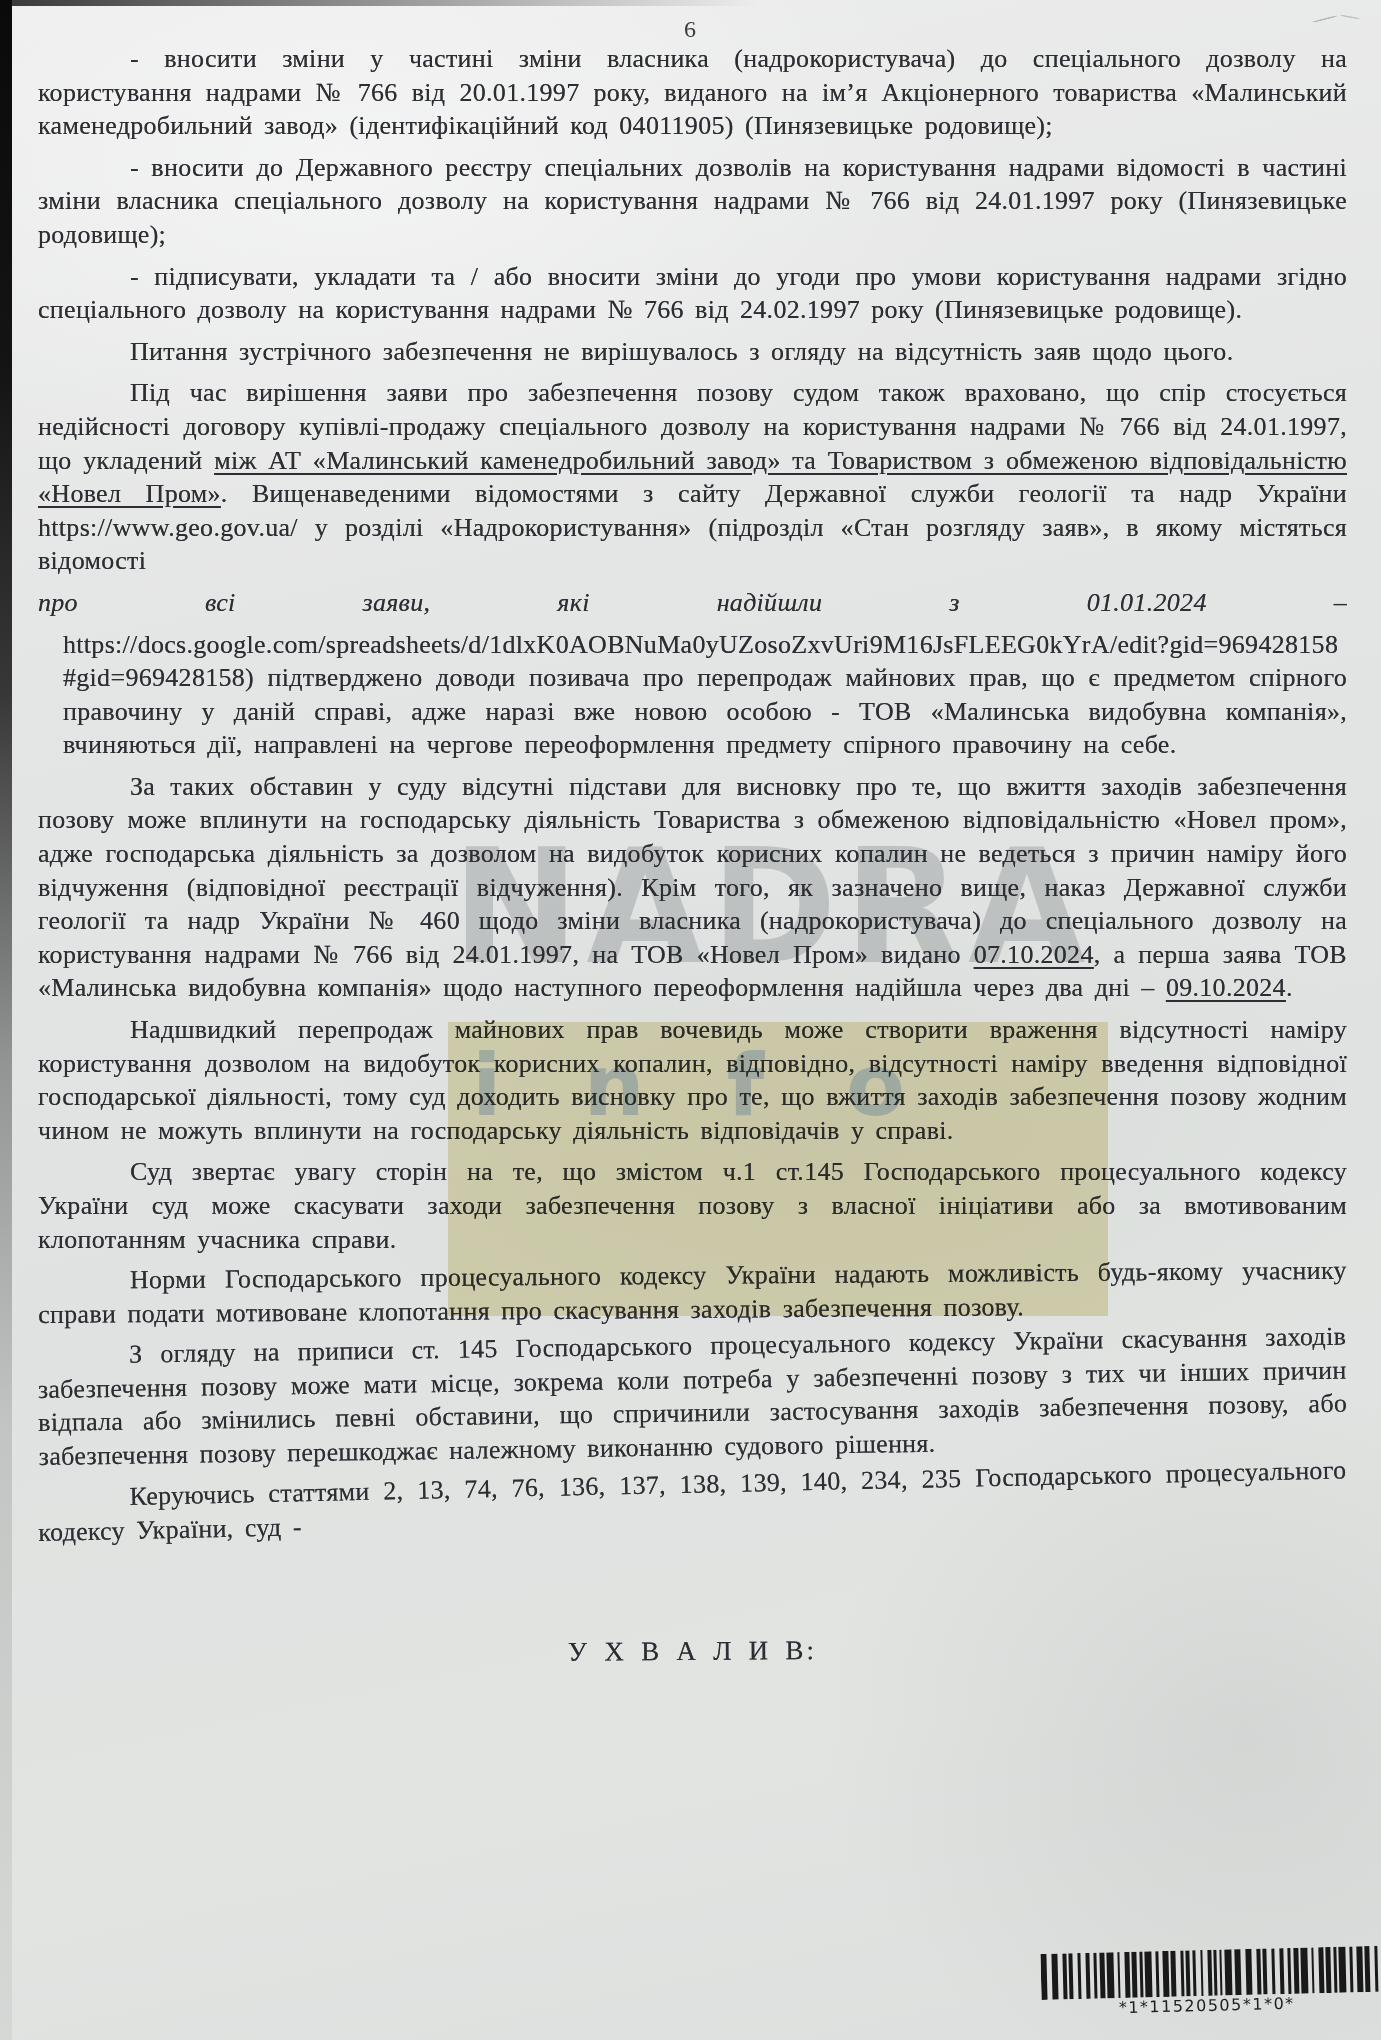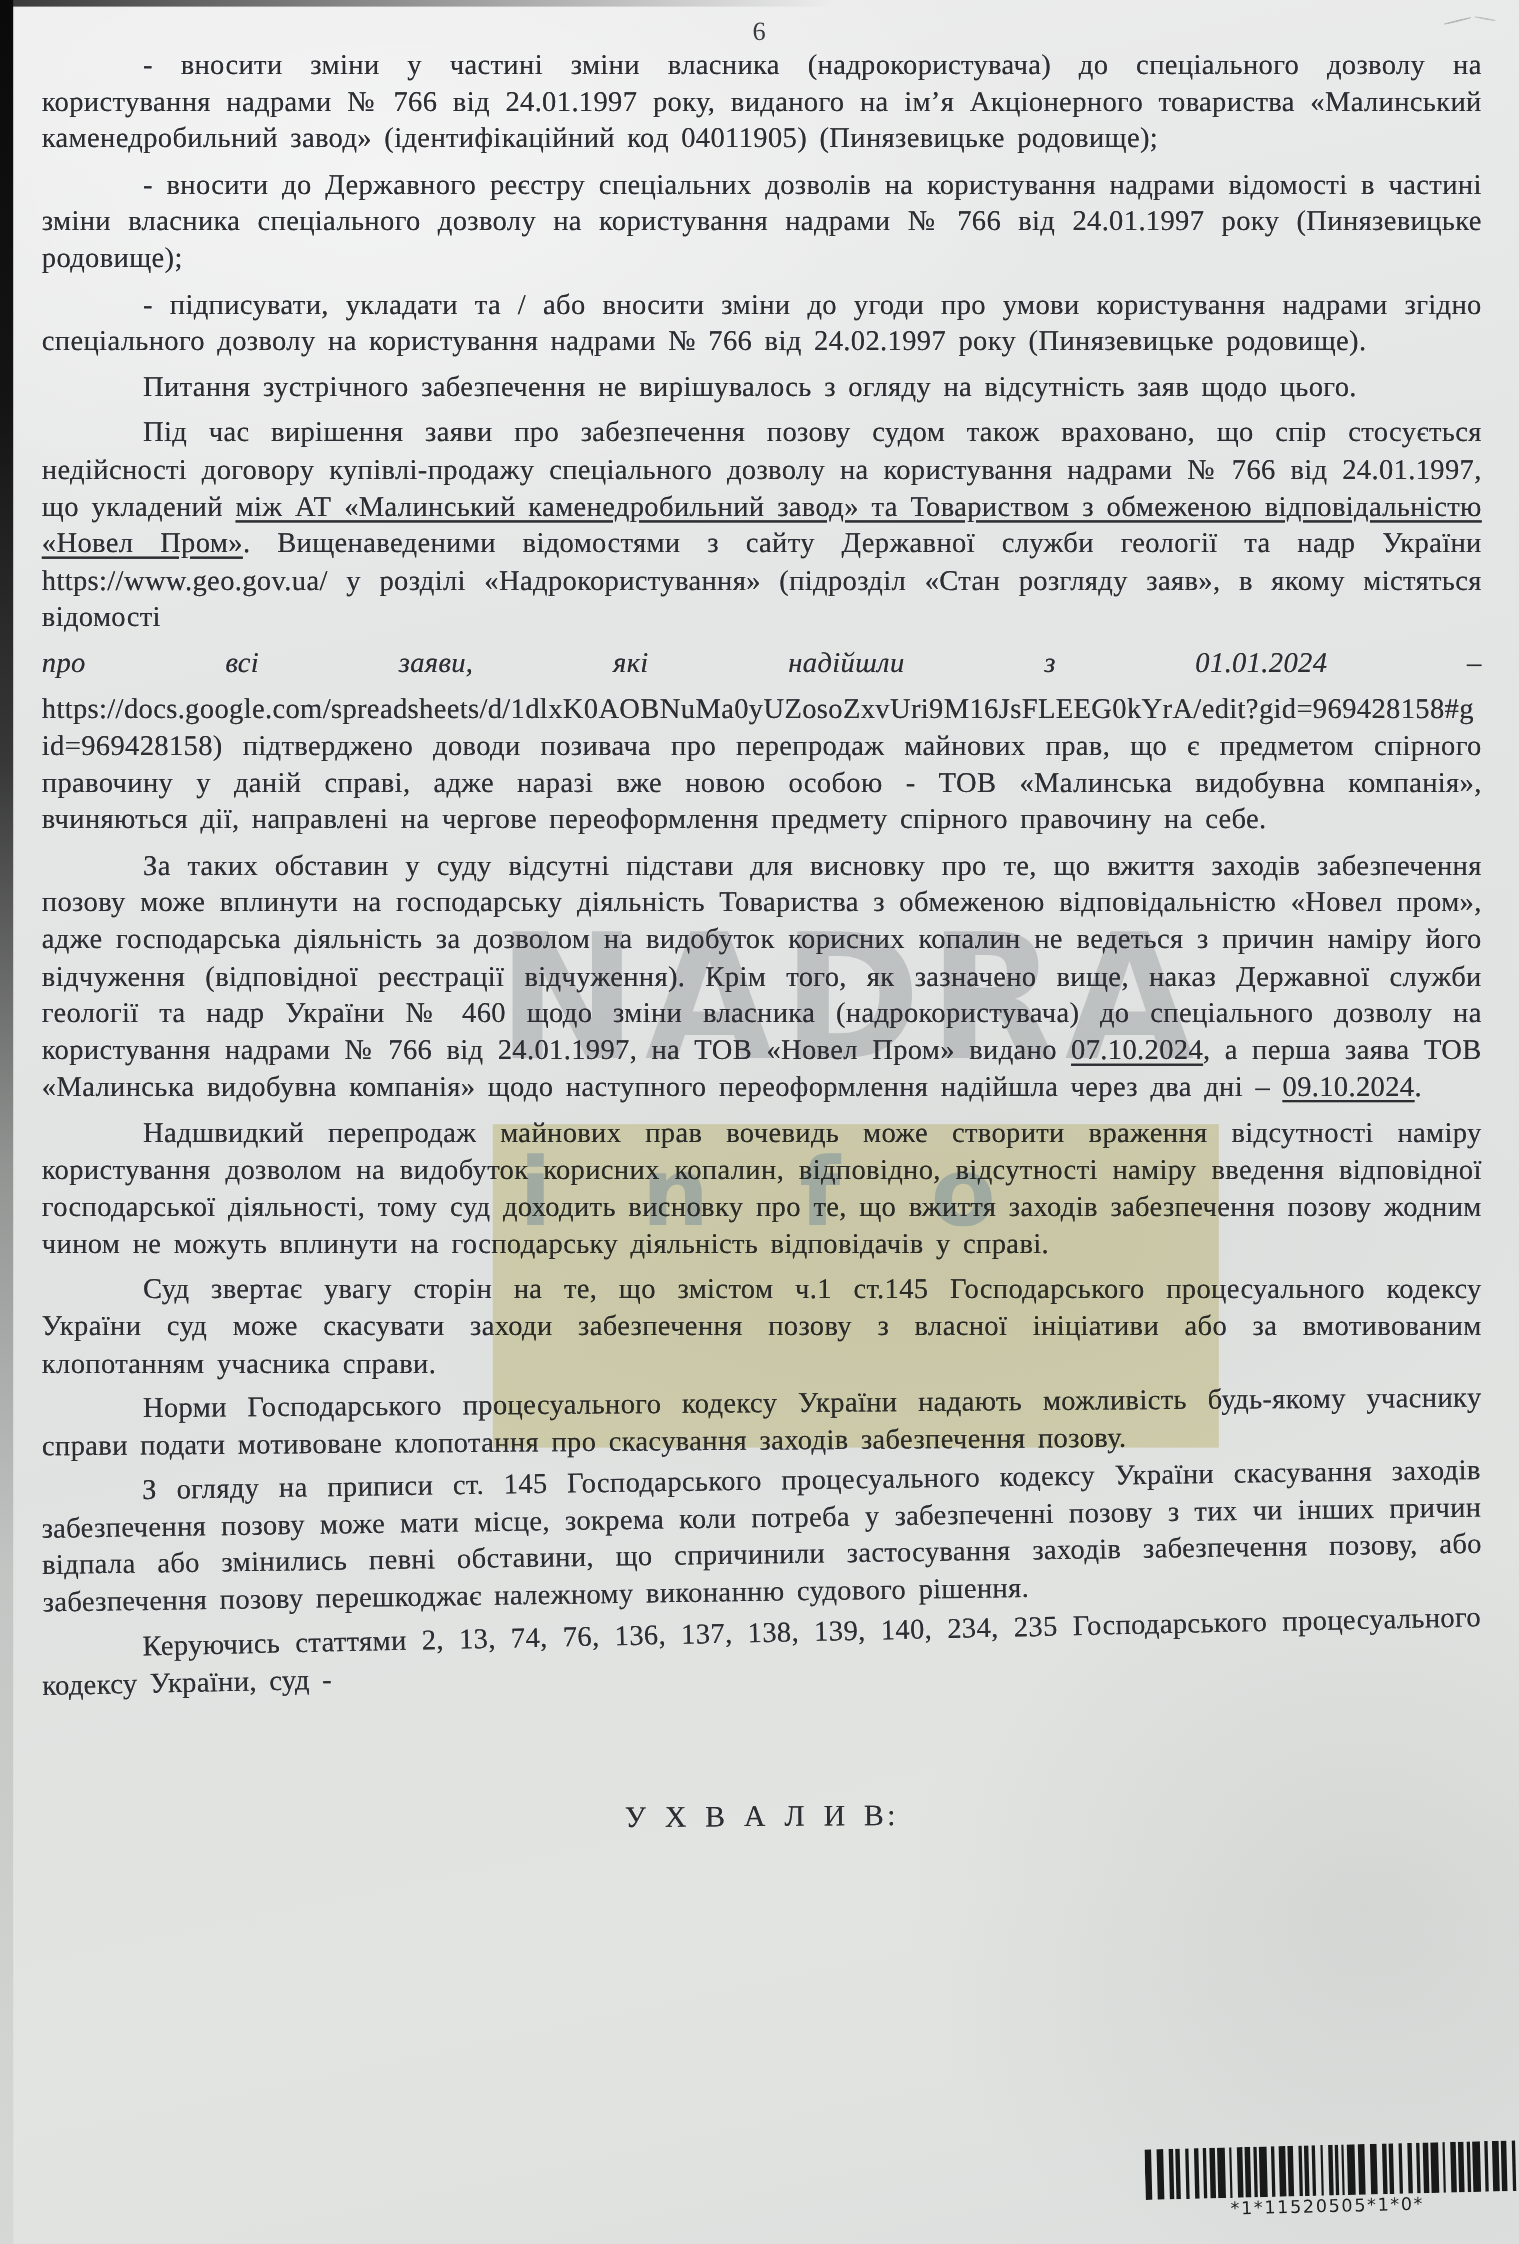--- a/index.html
+++ b/index.html
@@ -66,21 +66,21 @@
   }
   
   .body{
     position:absolute;left:38px;top:42px;width:1309px;
     font-size:26px;line-height:33.6px;color:#2d2e33;
     text-shadow:0 0 0.6px rgba(45,46,50,0.75);
     word-spacing:4.5px;letter-spacing:0.3px;
   }
   .para{margin:0 0 8px 0;text-align:justify;text-indent:92px;}
   .para.spread{text-indent:0;text-align-last:justify;font-style:italic;}
-  .para.noindent{text-indent:0;}
+  .para.noindent{text-indent:0;margin-left:25px;}
   .tilt-a{transform:rotate(-0.45deg);transform-origin:0 50%;}
   .tilt-b{transform:rotate(-0.85deg);transform-origin:0 50%;}
   .tilt-c{transform:rotate(-1.25deg);transform-origin:0 50%;}
   .u{text-decoration:underline;text-decoration-thickness:2px;text-underline-offset:4px;}
   .ba{word-break:break-all;}
   .ruling-heading{
     margin-top:86px;text-align:center;
     font-size:27px;letter-spacing:3px;color:#2d2e33;
     transform:rotate(-0.4deg);
   }
@@ -109,21 +109,21 @@
       <i></i>
     </div>
 
   <div class="page-number">6</div>
 
   <div class="wm-nadra">NADRA</div>
   <div class="wm-info">info</div>
 
   <div class="body">
     <div>
-        <p class="para"><span>- вносити зміни у частині зміни власника (надрокористувача) до спеціального дозволу на користування надрами № 766 від 24.01.1997 року, виданого на ім’я Акціонерного товариства «Малинський каменедробильний завод» (ідентифікаційний код 04011905) (Пинязевицьке родовище);</span></p>
+        <p class="para"><span>- вносити зміни у частині зміни власника (надрокористувача) до спеціального дозволу на користування надрами № 766 від 20.01.1997 року, виданого на ім’я Акціонерного товариства «Малинський каменедробильний завод» (ідентифікаційний код 04011905) (Пинязевицьке родовище);</span></p>
         <p class="para"><span>- вносити до Державного реєстру спеціальних дозволів на користування надрами відомості в частині зміни власника спеціального дозволу на користування надрами № 766 від 24.01.1997 року (Пинязевицьке родовище);</span></p>
         <p class="para"><span>- підписувати, укладати та / або вносити зміни до угоди про умови користування надрами згідно спеціального дозволу на користування надрами № 766 від 24.02.1997 року (Пинязевицьке родовище).</span></p>
         <p class="para"><span>Питання зустрічного забезпечення не вирішувалось з огляду на відсутність заяв щодо цього.</span></p>
         <p class="para"><span>Під час вирішення заяви про забезпечення позову судом також враховано, що спір стосується недійсності договору купівлі-продажу спеціального дозволу на користування надрами № 766 від 24.01.1997, що укладений </span><span class="u">між АТ «Малинський каменедробильний завод» та Товариством з обмеженою відповідальністю «Новел Пром»</span><span>. Вищенаведеними відомостями з сайту Державної служби геології та надр України https://www.geo.gov.ua/ у розділі «Надрокористування» (підрозділ «Стан розгляду заяв», в якому містяться відомості</span></p>
         <p class="para spread"><span>про всі заяви, які надійшли з 01.01.2024 –</span></p>
         <p class="para noindent"><span class="ba">https://docs.google.com/spreadsheets/d/1dlxK0AOBNuMa0yUZosoZxvUri9M16JsFLEEG0kYrA/edit?gid=969428158#gid=969428158)</span><span> підтверджено доводи позивача про перепродаж майнових прав, що є предметом спірного правочину у даній справі, адже наразі вже новою особою - ТОВ «Малинська видобувна компанія», вчиняються дії, направлені на чергове переоформлення предмету спірного правочину на себе.</span></p>
         <p class="para"><span>За таких обставин у суду відсутні підстави для висновку про те, що вжиття заходів забезпечення позову може вплинути на господарську діяльність Товариства з обмеженою відповідальністю «Новел пром», адже господарська діяльність за дозволом на видобуток корисних копалин не ведеться з причин наміру його відчуження (відповідної реєстрації відчуження). Крім того, як зазначено вище, наказ Державної служби геології та надр України № 460 щодо зміни власника (надрокористувача) до спеціального дозволу на користування надрами № 766 від 24.01.1997, на ТОВ «Новел Пром» видано </span><span class="u">07.10.2024</span><span>, а перша заява ТОВ «Малинська видобувна компанія» щодо наступного переоформлення надійшла через два дні – </span><span class="u">09.10.2024</span><span>.</span></p>
         <p class="para"><span>Надшвидкий перепродаж майнових прав вочевидь може створити враження відсутності наміру користування дозволом на видобуток корисних копалин, відповідно, відсутності наміру введення відповідної господарської діяльності, тому суд доходить висновку про те, що вжиття заходів забезпечення позову жодним чином не можуть вплинути на господарську діяльність відповідачів у справі.</span></p>
         <p class="para"><span>Суд звертає увагу сторін на те, що змістом ч.1 ст.145 Господарського процесуального кодексу України суд може скасувати заходи забезпечення позову з власної ініціативи або за вмотивованим клопотанням учасника справи.</span></p>
         <p class="para tilt-a"><span>Норми Господарського процесуального кодексу України надають можливість будь-якому учаснику справи подати мотивоване клопотання про скасування заходів забезпечення позову.</span></p>

